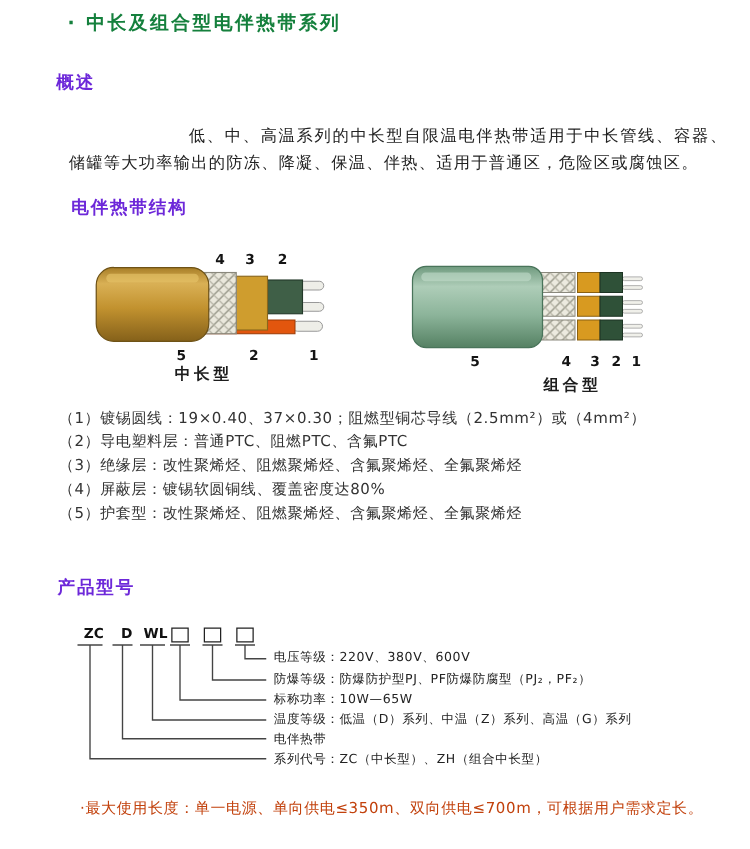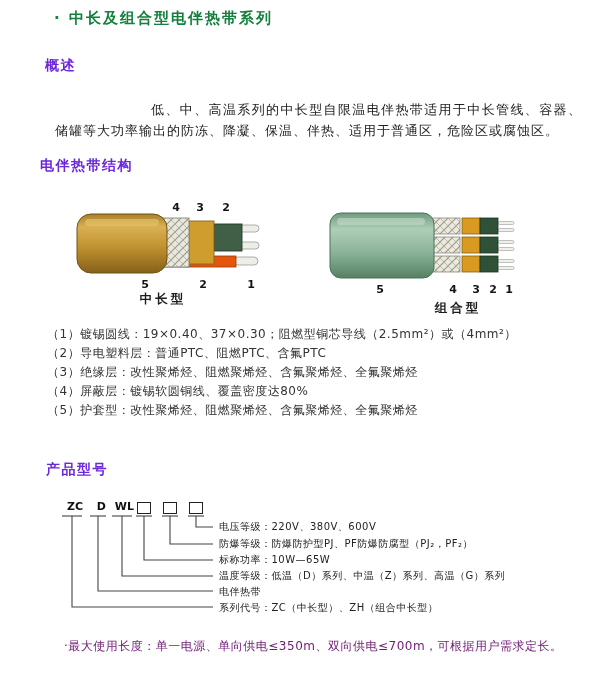--- a/index.html
+++ b/index.html
@@ -8,21 +8,21 @@
     font-family:"DejaVu Sans","Liberation Sans",sans-serif;color:#2b2b2b;
   }
   .abs{position:absolute;}
   .page-title{
     left:54px;top:9px;font-size:15px;font-weight:bold;color:#15803d;letter-spacing:2px;
   }
   .sec-heading{
     font-size:14px;font-weight:bold;color:#6d28d9;letter-spacing:1.5px;
   }
   .h-overview{left:45px;top:57px;}
-  .h-structure{left:40px;top:157px;}
+  .h-structure{left:57px;top:157px;}
   .h-model{left:46px;top:461px;}
   .overview-para{
     left:55px;top:99px;width:527px;font-size:13px;line-height:21px;
     text-indent:96px;text-align:justify;color:#222;letter-spacing:1px;
   }
   .legend{left:47px;top:325px;width:540px;font-size:12px;color:#333;letter-spacing:0.5px;}
   .legend div{height:19px;line-height:19px;white-space:nowrap;}
   .cable-left{left:63px;top:200px;width:235px;height:95px;}
   .cable-right{left:328px;top:210px;width:195px;height:88px;}
   .cap{font-size:12.5px;font-weight:bold;color:#1d1d1d;text-align:center;letter-spacing:3px;}
@@ -31,21 +31,21 @@
   .model-lines{left:55px;top:500px;width:165px;height:112px;}
   .code-part{font-size:11px;font-weight:bold;color:#111;text-align:right;top:501px;height:12px;line-height:12px;}
   .code-zc{left:61px;width:22px;}
   .code-d{left:90px;width:16px;}
   .code-wl{left:110px;width:24px;}
   .code-box{top:502px;width:12px;height:10px;border:1.5px solid #222;background:#fff;}
   .box1{left:137px;} .box2{left:163px;} .box3{left:189px;}
   .model-labels{left:219px;top:519px;width:375px;font-size:10px;color:#222;letter-spacing:0.5px;}
   .model-labels div{height:16px;line-height:16px;white-space:nowrap;}
   .ml-0{margin-top:0;} .ml-1{margin-top:1px;}
-  .footer-note{left:64px;top:638px;width:520px;font-size:12px;color:#701a75;letter-spacing:0.5px;white-space:nowrap;}
+  .footer-note{left:64px;top:638px;width:520px;font-size:12px;color:#c2410c;letter-spacing:0.5px;white-space:nowrap;}
   svg text{font-family:"DejaVu Sans","Liberation Sans",sans-serif;}
   .num-label{font-size:11px;font-weight:bold;fill:#141414;}
 </style>
 </head>
 <body>
 
 <div class="page">
 
   <div class="abs page-title">· 中长及组合型电伴热带系列</div>
 

